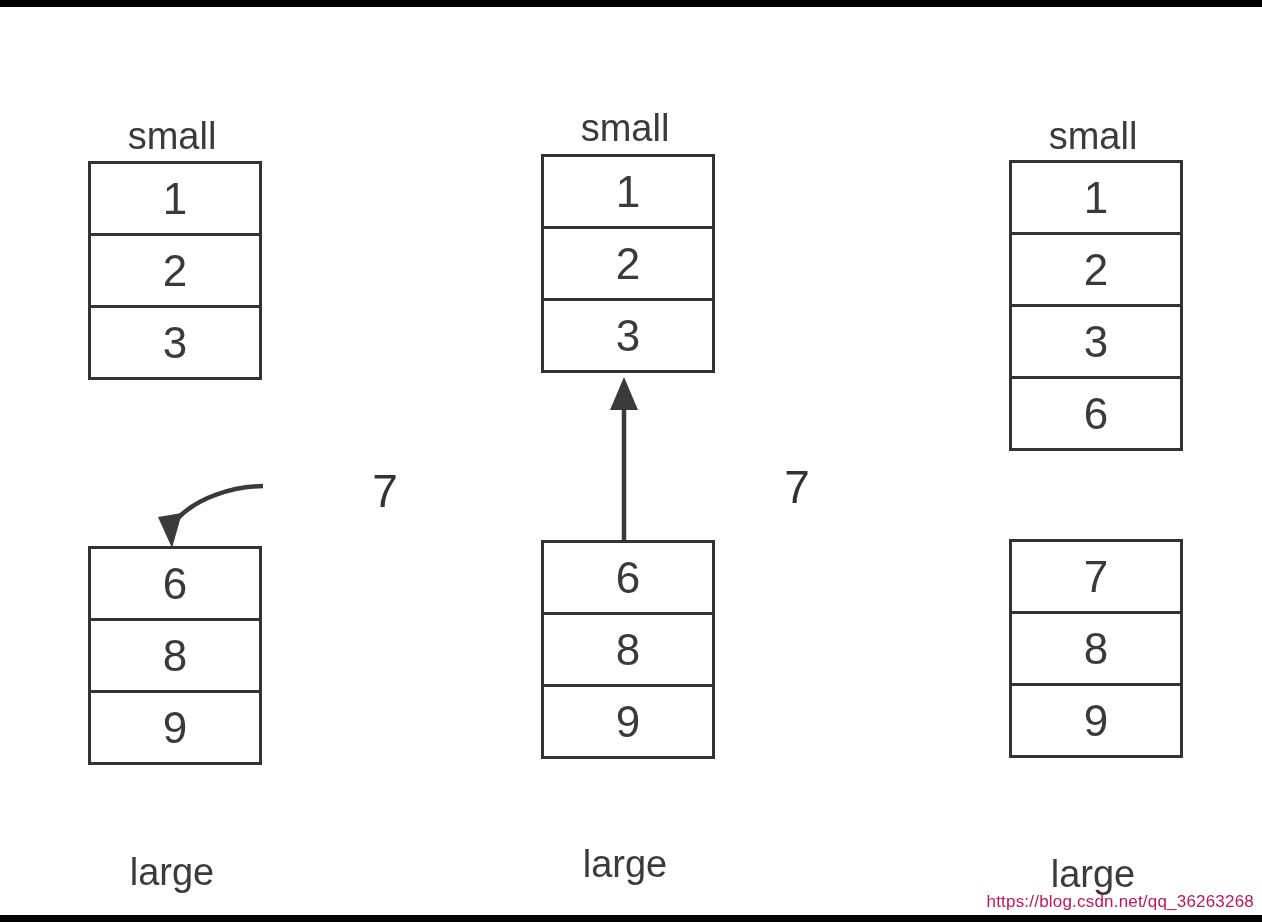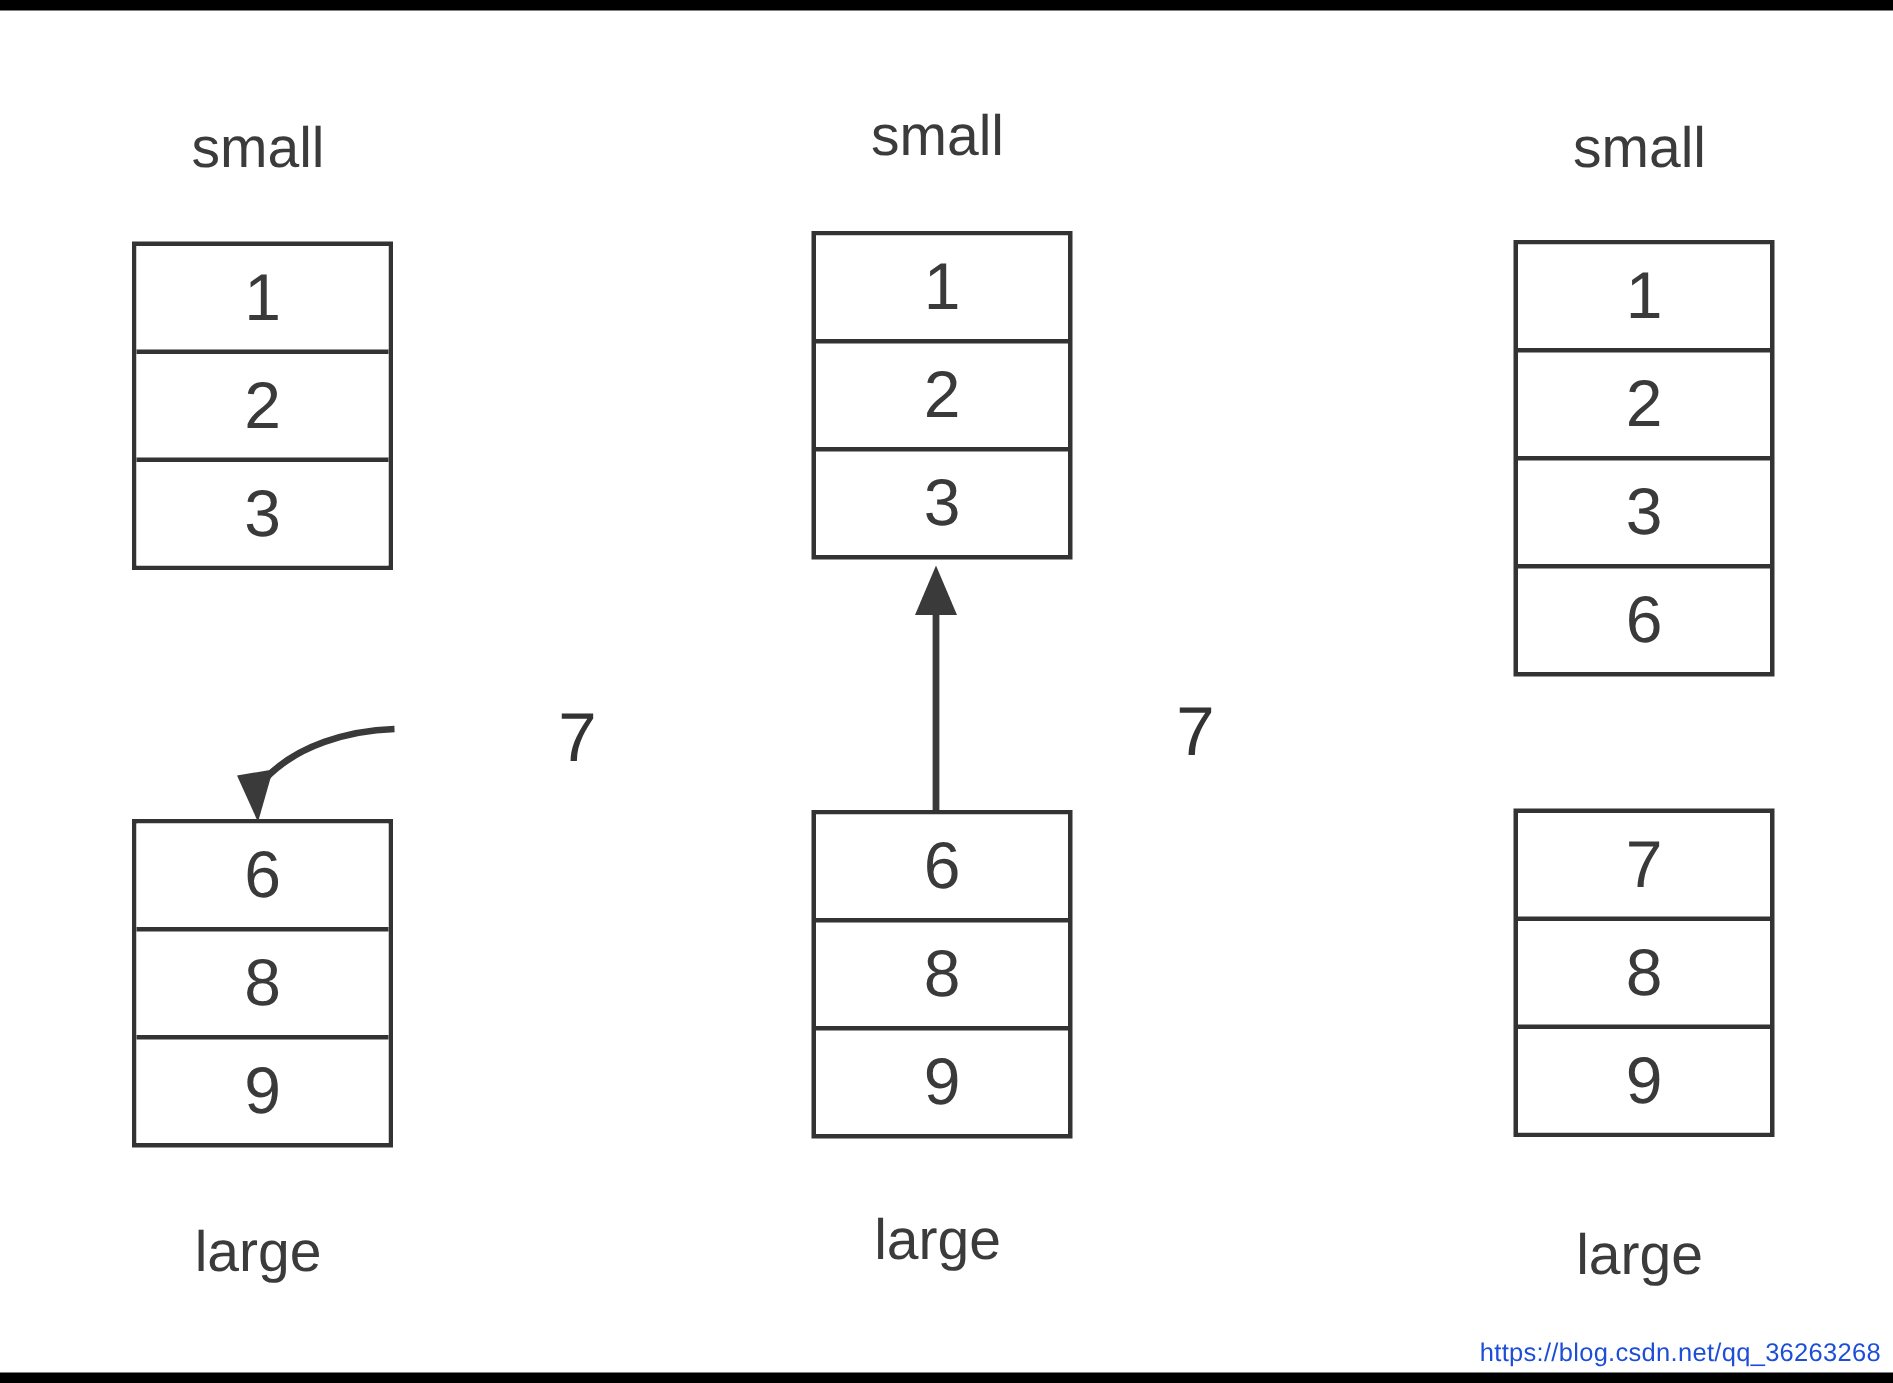--- a/index.html
+++ b/index.html
@@ -44,20 +44,21 @@
     letter-spacing: 0;
   }
   .cell:first-child { border-top: none; }
 
   .stack-label {
     position: absolute;
     width: 174px;
     text-align: center;
     font-size: 38px;
     color: #3b3b3b;
+    margin-top: 37px;
   }
 
   .insert-value {
     position: absolute;
     width: 56px;
     text-align: center;
     font-size: 46px;
     color: #333333;
   }
 
@@ -68,21 +69,21 @@
     width: 1262px;
     height: 922px;
     pointer-events: none;
   }
 
   .watermark {
     position: absolute;
     right: 8px;
     top: 892px;
     font-size: 17px;
-    color: #1d4ed8;
+    color: #be185d;
     letter-spacing: 0.2px;
   }
 </style>
 </head>
 <body>
 
 <div class="canvas">
 
   <div class="edge-bar top"></div>
   <div class="edge-bar bottom"></div>

